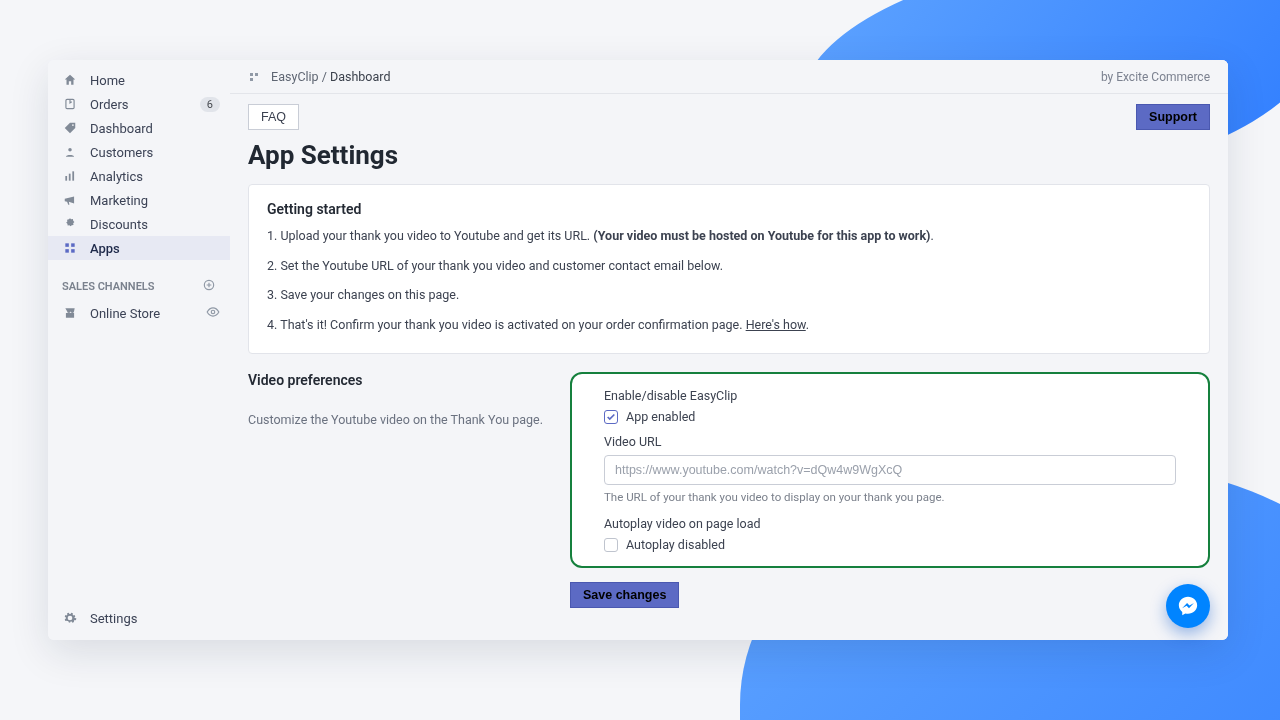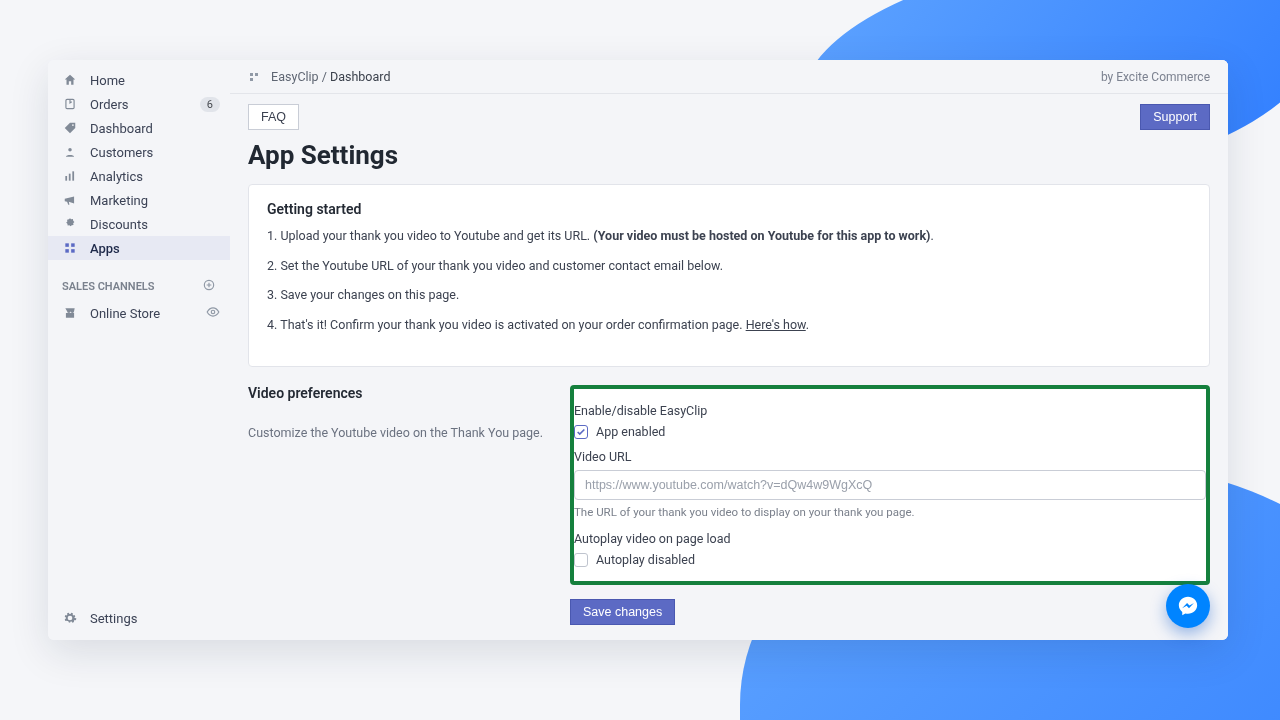--- a/index.html
+++ b/index.html
@@ -103,46 +103,47 @@
     border:1px solid #c9cdd6;
     background:#fff;
     color:#3b4150;
     padding:5px 12px;
     border-radius:0;
     cursor:pointer;
   }
   .btn-primary {
     background:#5c6ac4;
     border-color:#4a58b0;
-    color:#ffffff;
+    color:#000000;
+    font-weight:bold;
   }
   .page-title { font-size:26px; font-weight:700; color:#212832; margin:6px 0 14px 0; }
   .card {
     background:#fff;
     border:1px solid #e2e4ea;
     border-radius:4px;
     padding:16px 18px;
     margin-bottom:18px;
   }
   .card h3 { font-size:14px; font-weight:600; color:#242a34; margin-bottom:10px; }
   .steps { font-size:12.5px; color:#3c4250; }
   .steps p { margin-bottom:12px; line-height:1.4; }
-  .steps p:last-child { margin-bottom:17px; }
+  .steps p:last-child { margin-bottom:4px; }
   .steps .bold { font-weight:700; }
   .steps a { color:#3c4250; text-decoration:underline; }
   .two-col { display:flex; gap:22px; }
   .col-left { width:300px; }
   .col-left .subtitle { font-size:14px; font-weight:600; color:#242a34; margin-bottom:24px; }
   .col-left .desc { font-size:12.5px; color:#6b7280; }
   .col-right { flex:1; }
   .form-card {
     background:#fff;
-    border:4px solid #15803d;
-    border-radius:4px;
-    padding:14px 0;
+    border:2px solid #15803d;
+    border-radius:12px;
+    padding:14px 32px;
   }
   .form-label { font-size:12.5px; color:#3c4250; margin-bottom:6px; display:block; }
   .checkbox-row { display:flex; align-items:center; font-size:12.5px; color:#3c4250; margin-bottom:10px; }
   .checkbox {
     width:14px; height:14px; border:1px solid #5c6ac4; border-radius:3px;
     display:inline-flex; align-items:center; justify-content:center;
     margin-right:8px; background:#fff;
   }
   .checkbox.checked { background:#fff; }
   .checkbox.checked svg { display:block; }

